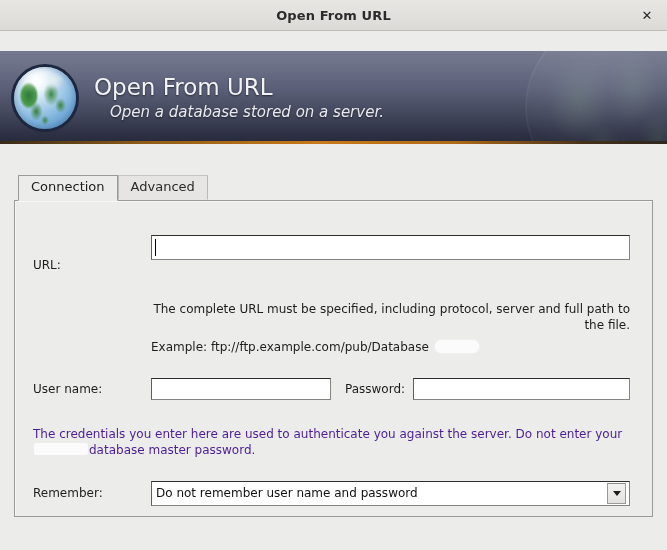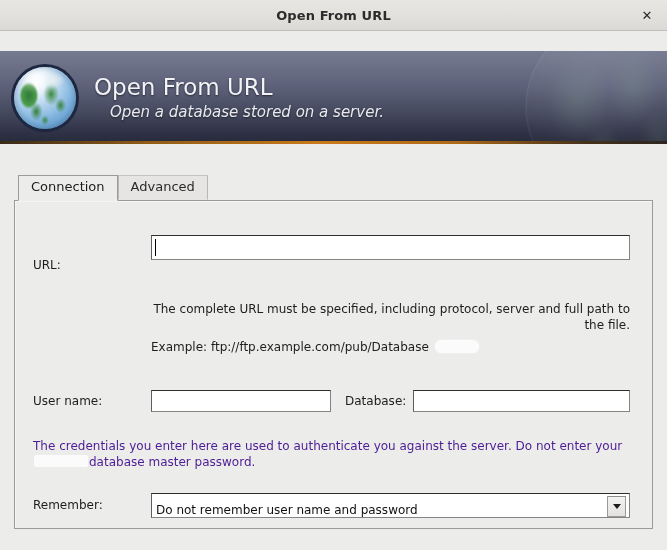--- a/index.html
+++ b/index.html
@@ -294,21 +294,21 @@
   .redact-inline {
     display: inline-block;
     width: 44px;
     height: 13px;
     background: #fbfbfb;
     border-radius: 7px;
     margin-left: 6px;
     box-shadow: 0 0 2px rgba(255,255,255,0.9);
   }
 
-  .row-userpass { margin-top: 36px; }
+  .row-userpass { margin-top: 24px; }
 
   .credtext {
     margin-top: 26px;
     font-size: 12px;
     color: #4c1d95;
     line-height: 1.38;
     margin-left: 0;
     position: relative;
   }
   .redact-word {
@@ -325,21 +325,21 @@
 
   .combobox {
     flex: 1 1 auto;
     height: 25px;
     box-sizing: border-box;
     background: #ffffff;
     border: 1px solid #848482;
     border-top-color: #2e2e2e;
     border-left-color: #5e5e5e;
     display: flex;
-    align-items: flex-end;
+    align-items: center;
     position: relative;
     cursor: pointer;
   }
   .combobox-value {
     flex: 1 1 auto;
     font-size: 12px;
     color: #111;
     padding-left: 4px;
     white-space: nowrap;
     overflow: hidden;
@@ -439,21 +439,21 @@
       <div class="helptext help-block">The complete URL must be specified, including protocol, server and full path to the file.</div>
 
       <div class="example-line">
         <span>Example: ftp://ftp.example.com/pub/Database</span>
         <span class="redact-inline"></span>
       </div>
 
       <div class="row row-userpass">
         <div class="field-label lbl-user">User name:</div>
         <input class="textinput input-user" type="text" value="" style="">
-        <div class="field-label lbl-pass">Database:</div>
+        <div class="field-label lbl-pass">Password:</div>
         <input class="textinput input-pass" type="password" value="" style="">
       </div>
 
       <div class="credtext">
         <span>The credentials you enter here are used to authenticate you against the server. Do not enter your</span><span class="redact-word"></span><span>database master password.</span>
       </div>
 
       <div class="row row-remember">
         <div class="field-label lbl-remember">Remember:</div>
         <div class="combobox">

